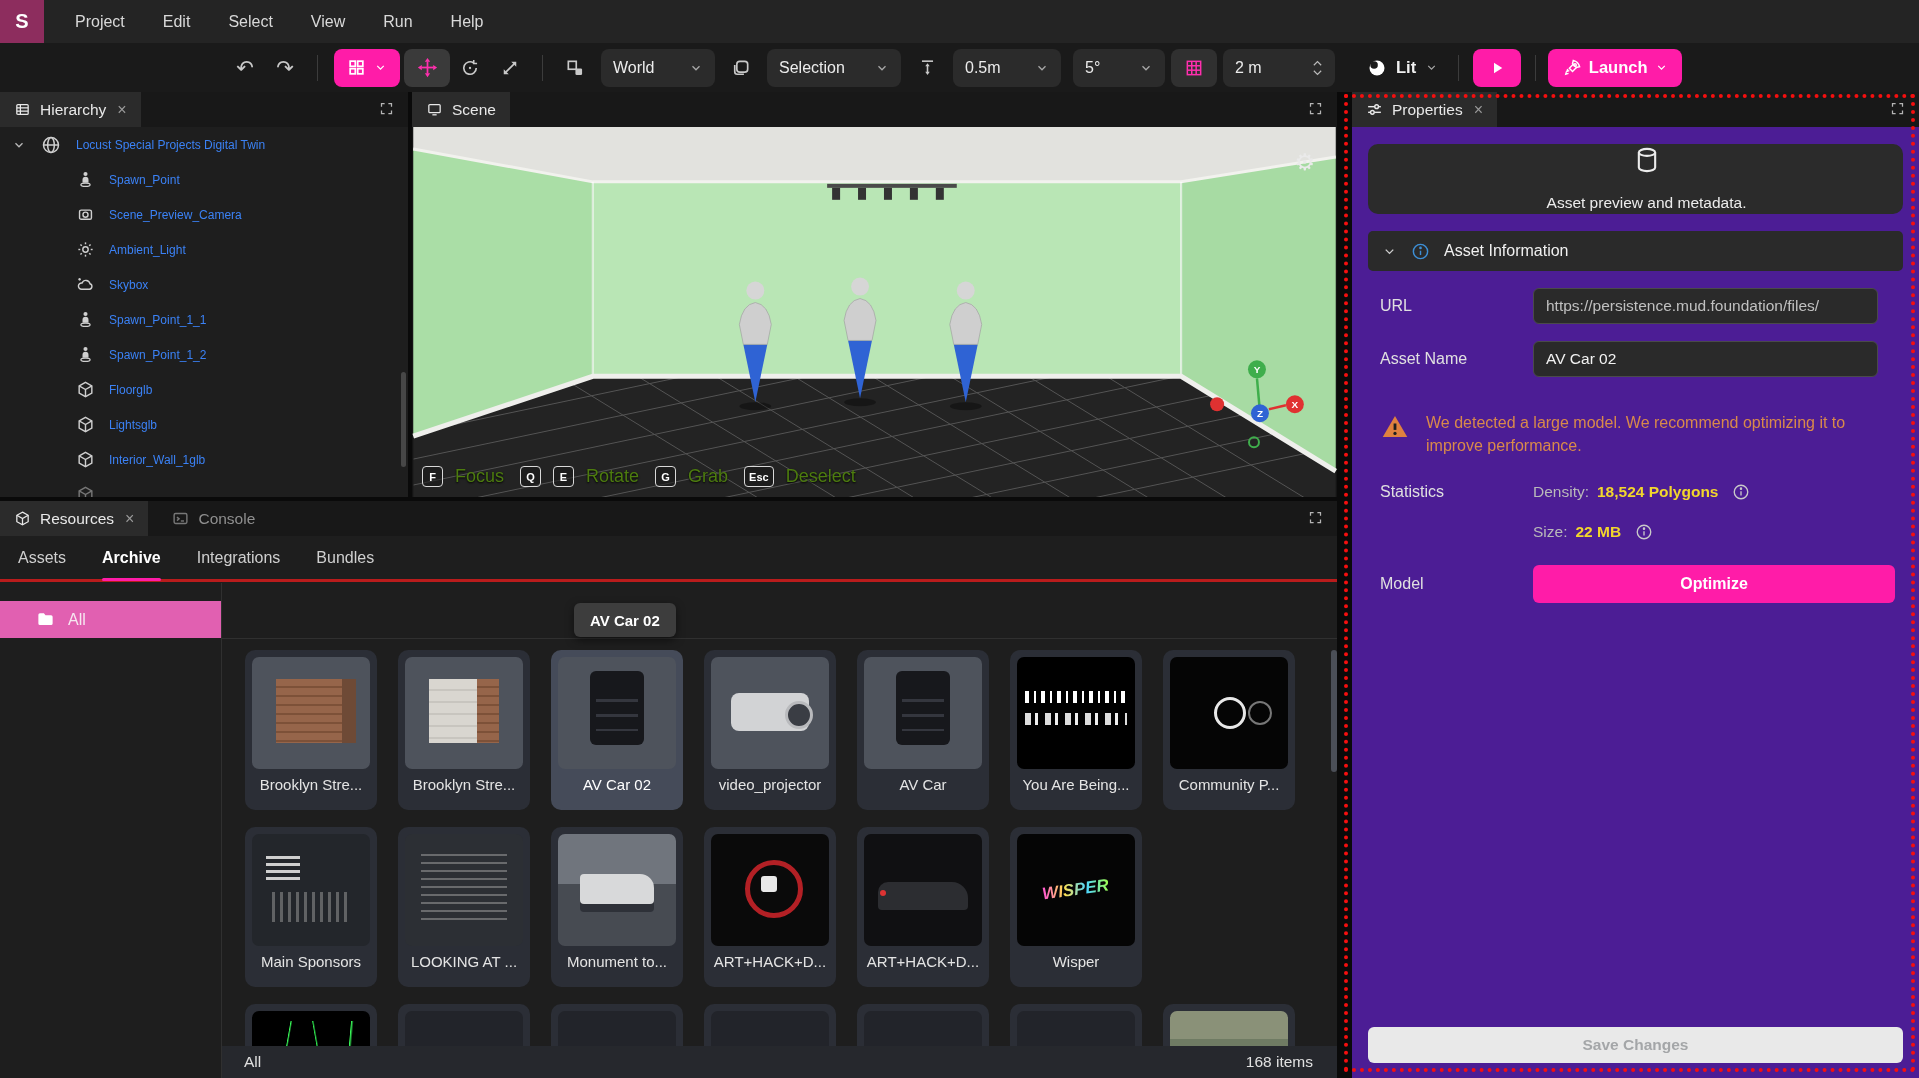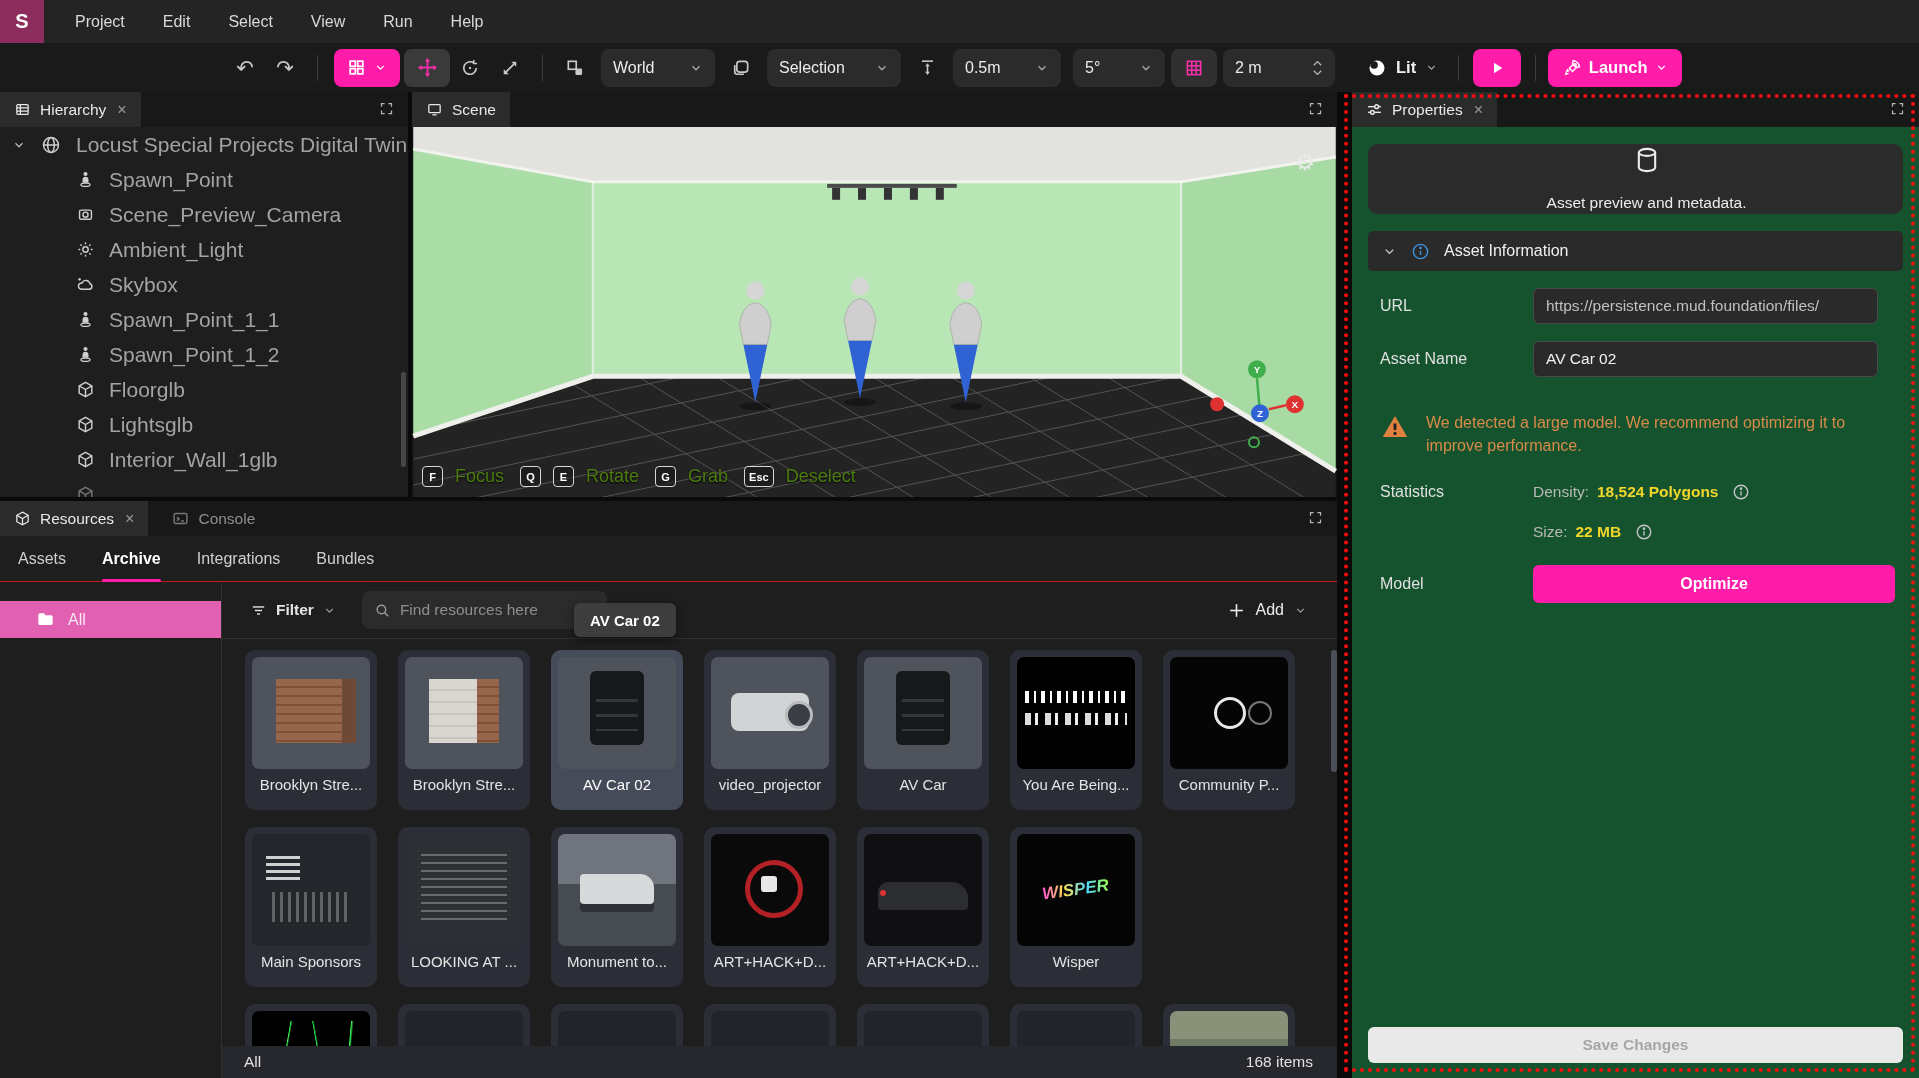--- a/index.html
+++ b/index.html
@@ -37,40 +37,40 @@
   .tabstrip { position:relative; height:35px; background:#181818; display:flex; align-items:flex-end; }
   .tab { height:35px; padding:0 14px; display:flex; align-items:center; gap:9px; font-size:15.5px; color:#e8e8e8; }
   .tab.active { background:#2b2b2b; }
   .tab .closex { color:#9a9a9a; font-size:16px; margin-left:2px; cursor:pointer; }
   .tab.inactive { color:#8f8f8f; }
   .strip-expand { position:absolute; right:14px; top:9px; color:#b5b5b5; cursor:pointer; }
 
   
   .hierarchy { left:0; top:92px; width:408px; height:405px; }
   .tree { position:absolute; top:35px; left:0; right:0; height:370px; overflow:hidden; }
-  .trow { height:35px; display:flex; align-items:center; font-size:21px; color:#a3a3a3; cursor:pointer;text-align:center; }
+  .trow { height:35px; display:flex; align-items:center; font-size:12px; color:#3b82f6; cursor:pointer;text-align:center; }
   .trow .tchev { margin-left:12px; color:#b9b9b9; }
   .trow .ticon { color:#cfcfcf; flex:0 0 auto; }
   .trow.root .ticon { margin-left:15px; }
   .trow.root .tlabeltxt { margin-left:15px; }
   .trow.child { padding-left:76px; }
   .trow.child .tlabeltxt { margin-left:14px; }
   .h-scroll { position:absolute; right:2px; top:280px; width:5px; height:95px; background:#474747; border-radius:3px; }
 
   
   .scene { left:412px; top:92px; width:925px; height:405px; background:#161616; }
   .scene .canvas { position:absolute; left:0; top:35px; width:925px; height:370px; background:#141414; overflow:hidden; }
   .gear { position:absolute; right:22px; top:22px; font-size:23px; color:#eaeaea; cursor:pointer; }
   .hints { position:absolute; left:10px; bottom:10px; display:flex; align-items:center; gap:12px; }
   .keycap { min-width:21px; height:21px; padding:0 4px; border:1.5px solid #d8d8d8; border-radius:4px; background:rgba(25,25,25,.55); color:#fff; font-size:11px; font-weight:bold; display:flex; align-items:center; justify-content:center; }
   .hintlabel { color:#4d7c0f; font-size:18px; text-shadow:0 1px 2px #000; margin-right:4px; }
 
   
   .resources { left:0; top:501px; width:1337px; height:577px; }
-  .subtabs { position:absolute; top:35px; left:0; right:0; height:46px; display:flex; align-items:center; gap:36px; padding-left:18px; border-bottom:1px solid #b91c1c; font-size:16px; color:#cfcfcf; }
+  .subtabs { position:absolute; top:35px; left:0; right:0; height:46px; display:flex; align-items:center; gap:36px; padding-left:18px; border-bottom:3px solid #b91c1c; font-size:16px; color:#cfcfcf; }
   .subtab { position:relative; height:46px; display:flex; align-items:center; cursor:pointer; }
   .subtab.active { color:#fff; font-weight:bold; }
   .subtab.active::after { content:""; position:absolute; left:0; right:0; bottom:0; height:3px; background:#ff1ca8; border-radius:2px; }
   .folders { position:absolute; left:0; top:82px; bottom:0; width:222px; border-right:1px solid #303030; }
   .folder-row { position:absolute; top:18px; left:0; right:0; height:37px; background:#e160b1; display:flex; align-items:center; color:#fff; font-size:16px; cursor:pointer; }
   .folder-row svg { margin-left:36px; }
   .folder-row span { margin-left:13px; color:#f6e7f0; }
   .asset-area { position:absolute; left:222px; top:82px; right:0; bottom:0; }
   .filter-row { position:absolute; top:6px; left:0; right:0; height:42px; display:flex; align-items:center; padding-left:28px; }
   .filter-btn { display:flex; align-items:center; gap:9px; color:#e4e4e4; font-size:15.5px; font-weight:bold; }
@@ -131,21 +131,21 @@
   .wisper-text { font-size:17px; font-style:italic; font-weight:bold; background:linear-gradient(90deg,#ff4fd8,#ffe14f,#4fd8ff,#9fff4f); -webkit-background-clip:text; background-clip:text; color:transparent; transform:rotate(-8deg); }
   .a-laser { background:#000; }
   .a-laser::before { content:""; position:absolute; left:-10px; top:10px; width:150px; height:60px; background:
       linear-gradient(100deg, transparent 30%, #39ff5a 30.5%, transparent 31.5%),
       linear-gradient(80deg, transparent 50%, #2fe84f 50.5%, transparent 51.5%),
       linear-gradient(95deg, transparent 70%, #39ff5a 70.5%, transparent 72%); }
   .a-dark { background:#22242a; }
   .a-land { background:linear-gradient(#8a9178 0 40%, #6f7b63 40% 62%, #d6d2c6 62% 100%); }
 
   
-  .properties { left:1352px; top:92px; width:567px; height:986px; background:#14532d; }
+  .properties { left:1352px; top:92px; width:567px; height:986px; background:#4c1d95; }
   .prop-card { margin:17px 16px 0 16px; height:70px; background:#2b2b2b; border-radius:10px; display:flex; align-items:center; gap:18px; padding-left:22px; color:#ececec; font-size:15.5px;flex-direction:column; }
   .prop-section { margin:17px 16px 0 16px; height:40px; background:#2a2a2a; border-radius:5px; display:flex; align-items:center; gap:14px; padding-left:14px; color:#f0f0f0; font-size:16px; cursor:pointer; }
   .prop-section .chev { color:#cfcfcf; }
   .prow { display:flex; align-items:center; padding-left:28px; margin-top:17px; }
   .prow > label { width:153px; font-size:16px; color:#e0e0e0; flex:0 0 auto; }
   .pinput { width:345px; height:36px; background:#2a2a2a; border:1px solid #4a4a4a; border-radius:6px; color:#c0c0c0; font-size:15.5px; padding:0 12px; outline:none; white-space:nowrap; overflow:hidden; }
   .pinput.strongval { color:#f2f2f2; }
   .prow.top { align-items:flex-start; }
   .prow.top > label { margin-top:8px; }
   .ptext { width:345px; height:110px; background:#2a2a2a; border:1px solid #4a4a4a; border-radius:6px; color:#e8e8e8; font-size:15.5px; padding:9px 12px; outline:none; resize:none; }
@@ -732,46 +732,20 @@
   </div>
   <div class="folders">
     <div class="folder-row">
       <svg width="19" height="19" style="color:#fff">
           <use href="#i-folder"></use>
         </svg>
       <span>All</span>
     </div>
   </div>
   <div class="asset-area">
-    <div class="filter-row">
-      <button class="filter-btn">
-        <svg width="17" height="17">
-            <use href="#i-filter"></use>
-          </svg>
-        <span>Filter</span>
-        <svg class="chev" width="13" height="13">
-            <use href="#i-chev"></use>
-          </svg>
-      </button>
-      <div class="searchbox">
-        <svg width="17" height="17">
-            <use href="#i-search"></use>
-          </svg>
-        <input type="text" placeholder="Find resources here" style="">
-      </div>
-      <button class="add-btn">
-        <svg width="19" height="19">
-            <use href="#i-plus"></use>
-          </svg>
-        <span>Add</span>
-        <svg class="chev" width="13" height="13">
-            <use href="#i-chev"></use>
-          </svg>
-      </button>
-    </div>
     <div class="asset-divider"></div>
     <div class="tooltip">AV Car 02</div>
     <div class="grid">
       <div class="grid-row">
         <div class="tile">
             <div class="thumb a-brick1"></div>
             <div class="tlabel">Brooklyn Stre...</div>
           </div>
         <div class="tile">
             <div class="thumb a-brick2"></div>

